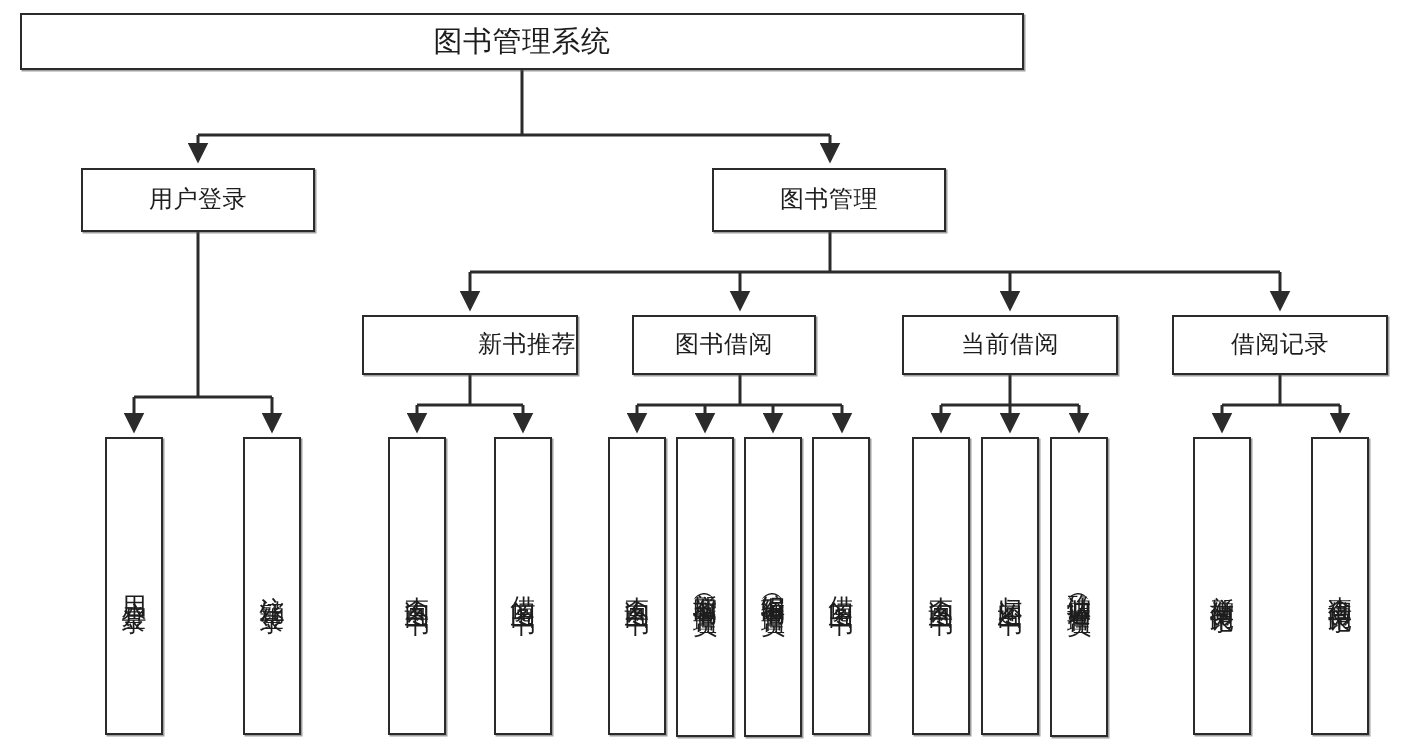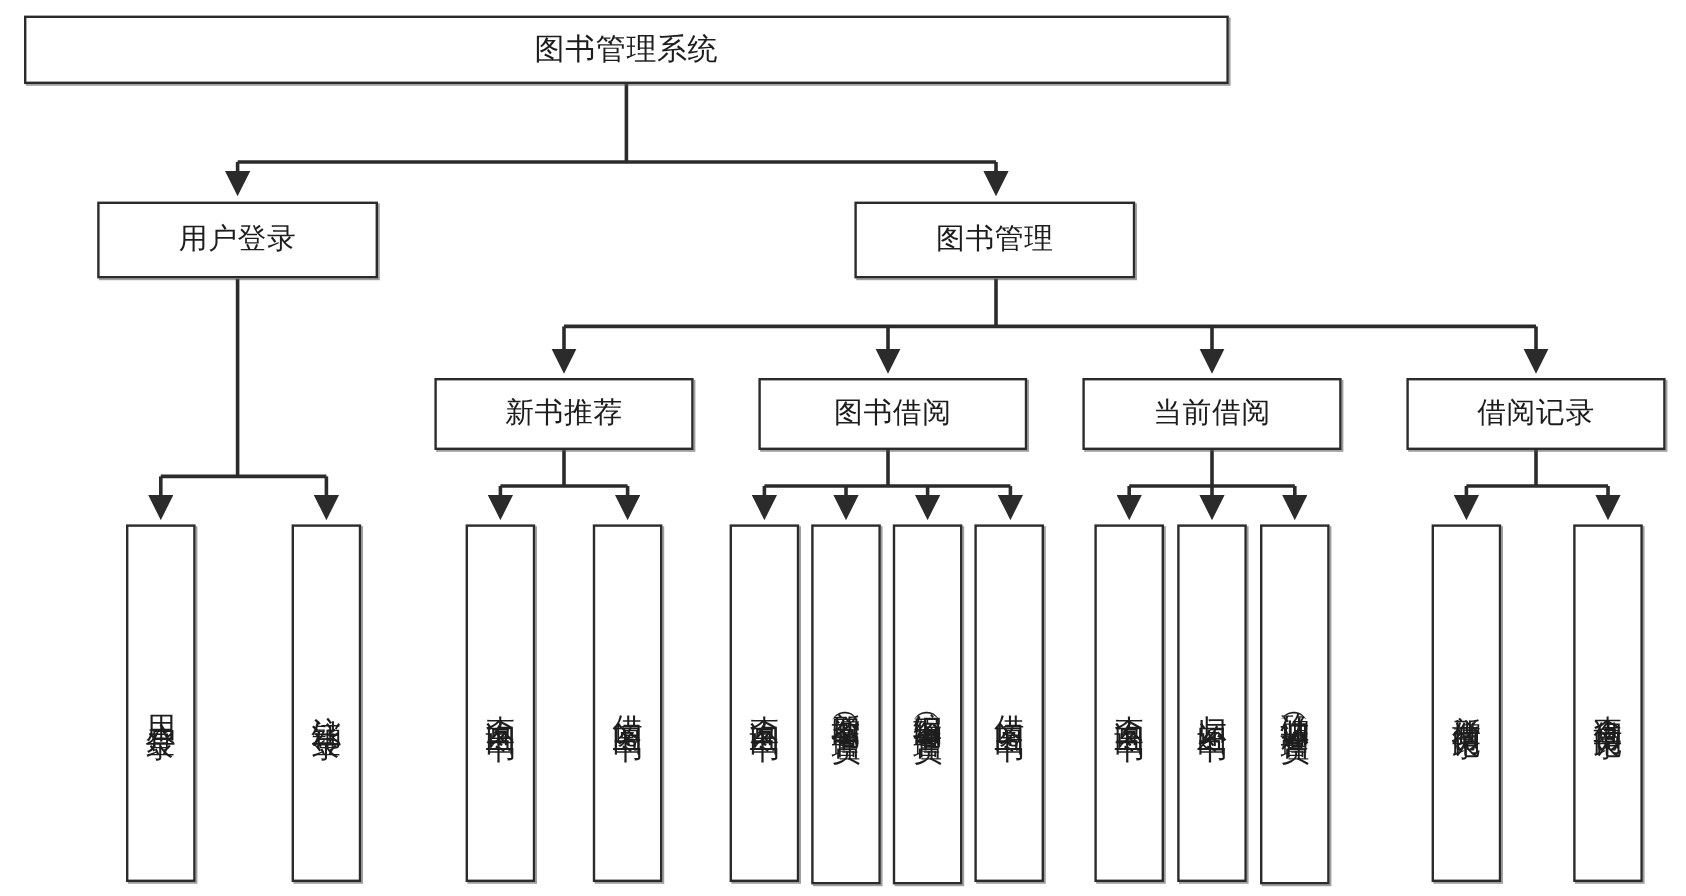--- a/index.html
+++ b/index.html
@@ -40,21 +40,21 @@
     color: #1d1d1d;
     letter-spacing: 0.5px;
     line-height: 1.05;
     white-space: nowrap;
   }
   
   .node.horiz .node-label {
     font-size: 24px;
   }
   #node-root .node-label {
-    font-size: 25px;
+    font-size: 29px;
   }
   
   .node.vert {
     align-items: center;
     justify-content: center;
     padding: 4px 0;
   }
   .node.vert .node-label {
     writing-mode: vertical-rl;
     text-orientation: upright;
@@ -138,24 +138,24 @@
     <span class="node-label">图书管理系统</span>
   </div>
 
   <div class="node horiz" style="left:81px; top:168px; width:234px; height:64px;">
     <span class="node-label">用户登录</span>
   </div>
   <div class="node horiz" style="left:712px; top:168px; width:234px; height:64px;text-align:center;">
     <span class="node-label">图书管理</span>
   </div>
 
-  <div class="node horiz" style="left:362px; top:315px; width:216px; height:60px;">
+  <div class="node horiz" style="left:362px; top:315px; width:216px; height:60px;justify-content:flex-end;">
     <span class="node-label">新书推荐</span>
   </div>
-  <div class="node horiz" style="left:632px; top:315px; width:224px; height:60px;">
+  <div class="node horiz" style="left:632px; top:315px; width:184px; height:60px;">
     <span class="node-label">图书借阅</span>
   </div>
   <div class="node horiz" style="left:902px; top:315px; width:216px; height:60px;">
     <span class="node-label">当前借阅</span>
   </div>
   <div class="node horiz" style="left:1172px; top:315px; width:216px; height:60px;justify-content:center;">
     <span class="node-label">借阅记录</span>
   </div>
 
   <div class="node vert" style="left:105px; top:437px; width:58px; height:298px;">

